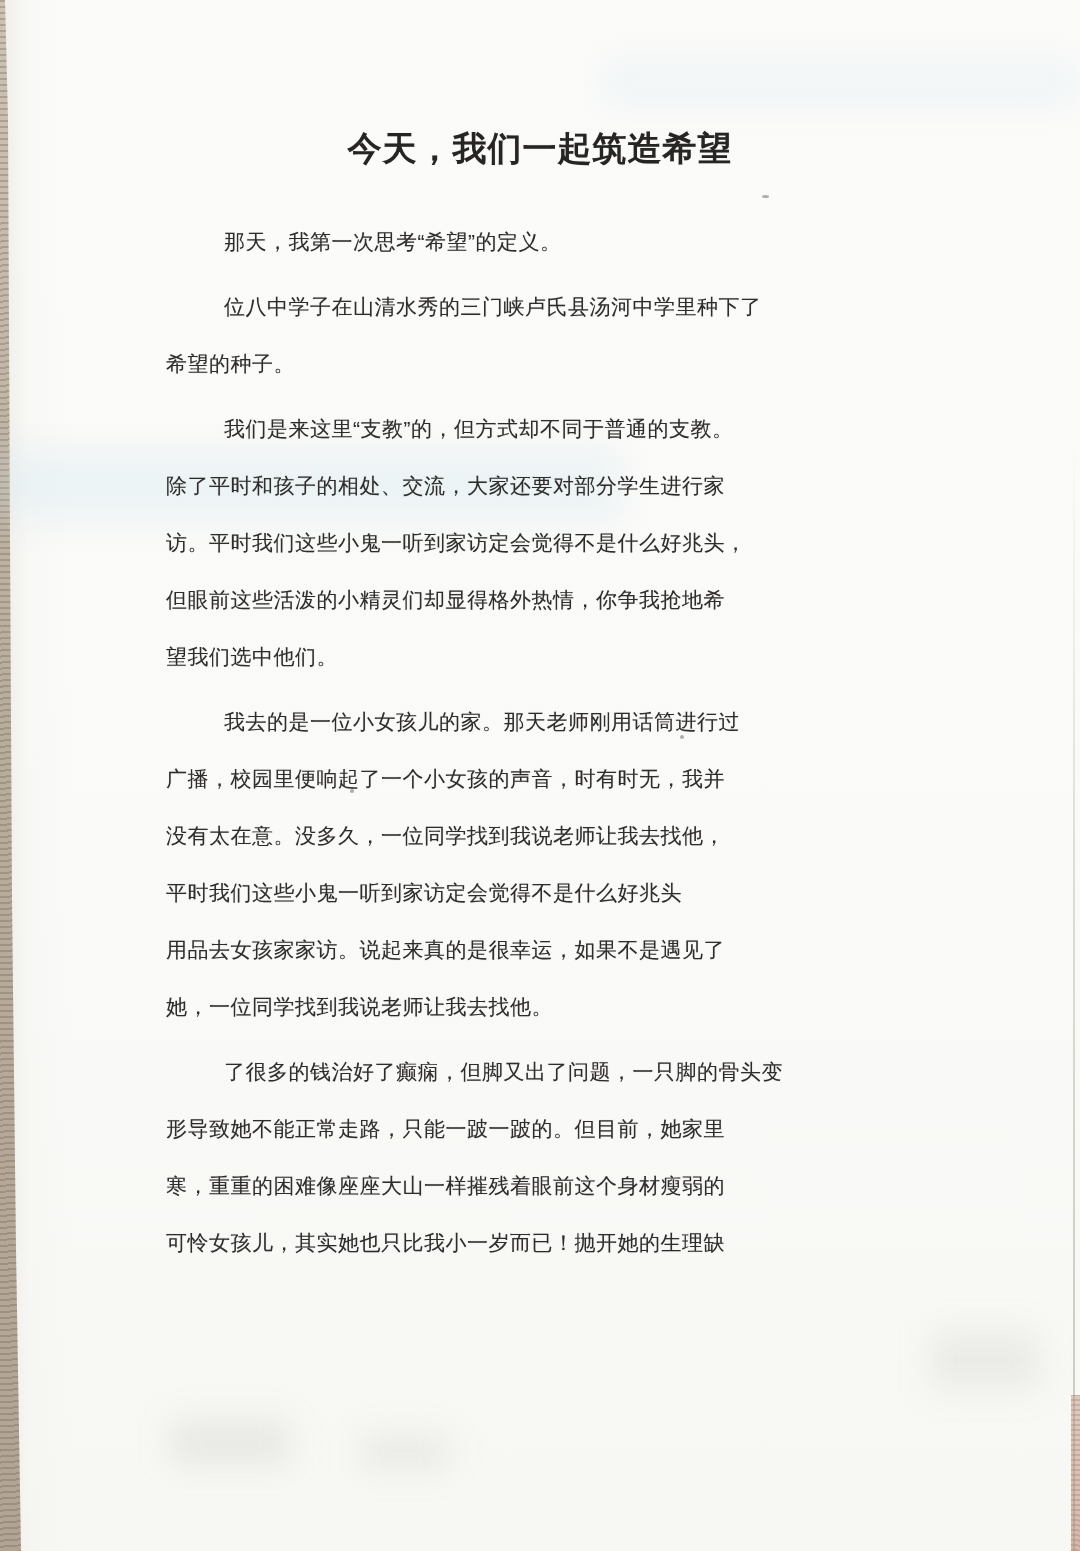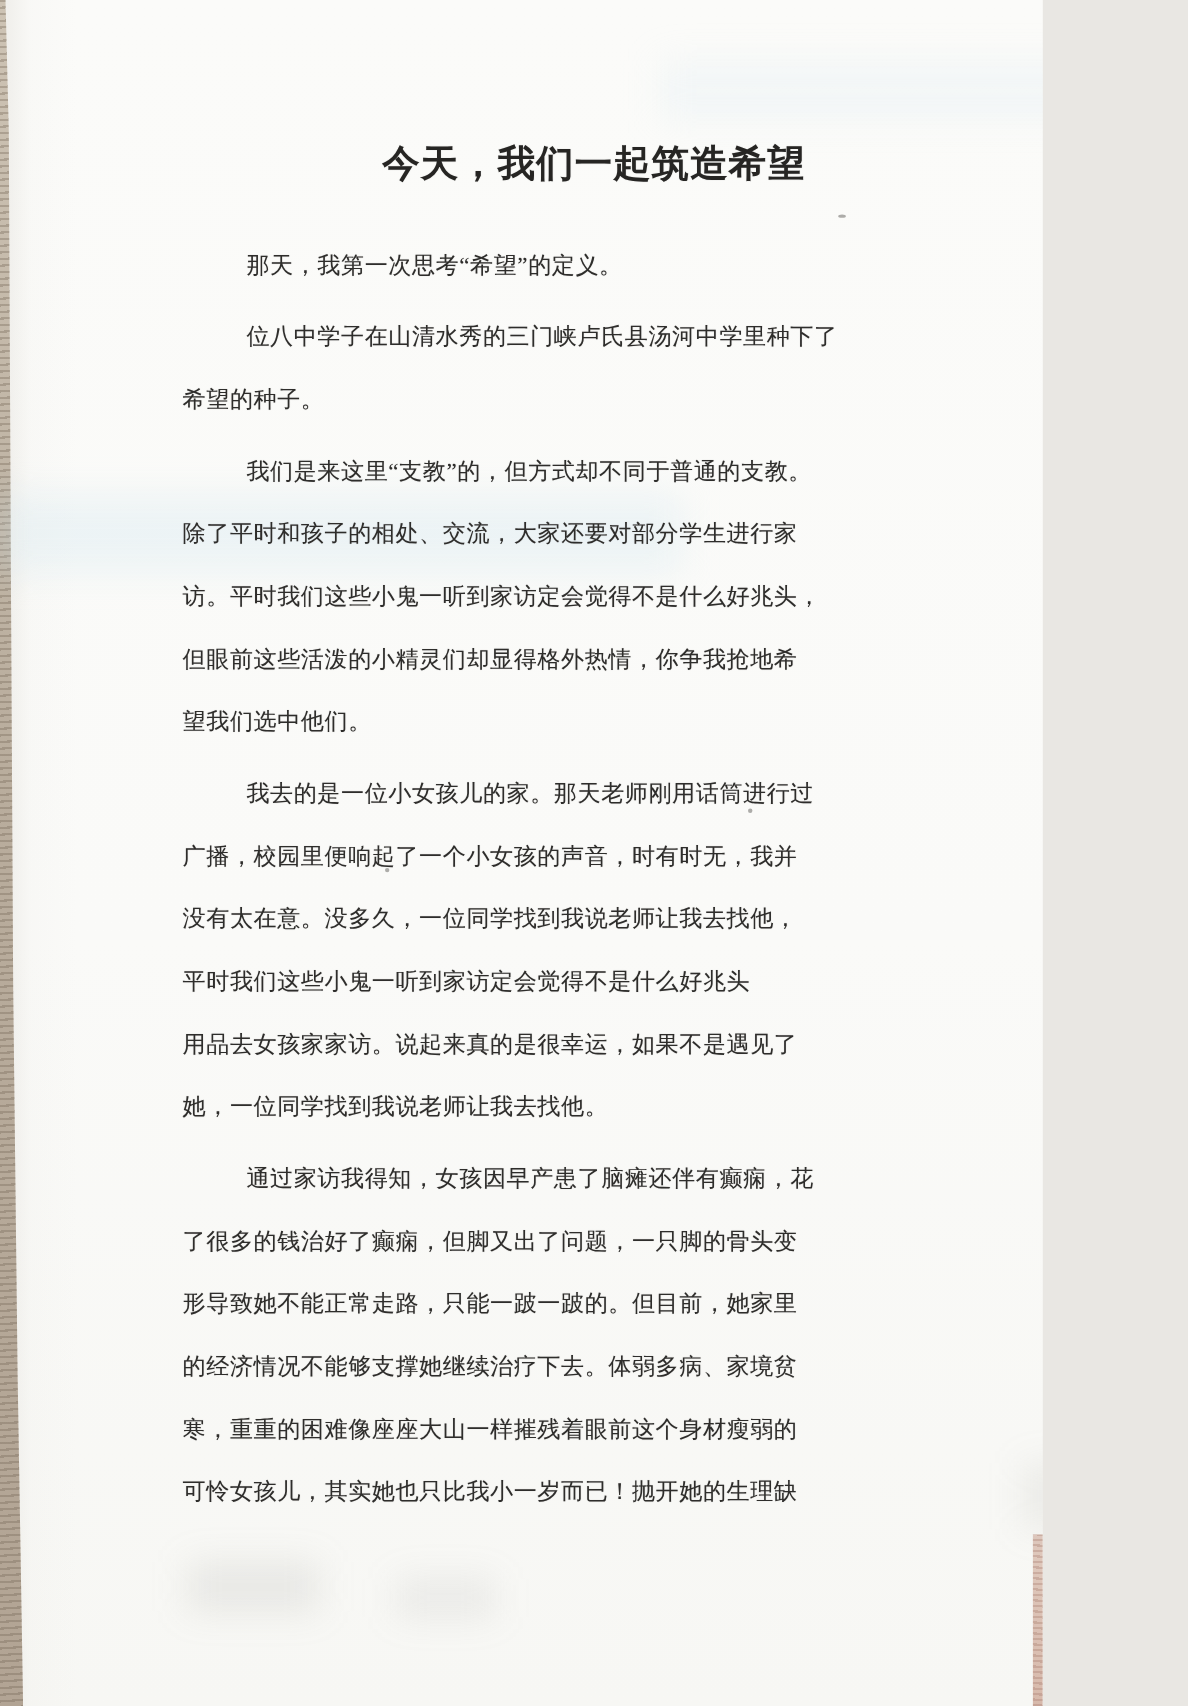--- a/index.html
+++ b/index.html
@@ -2,27 +2,27 @@
 <html><head>
 <meta charset="utf-8">
 <style>
   html, body {
     margin: 0;
     padding: 0;
     background: #e9e7e3;
   }
   .photo {
     position: relative;
-    width: 948px;
+    width: 1080px;
     height: 1551px;
     overflow: hidden;
     background:
       linear-gradient(90deg, rgba(190,184,172,0.22) 0px, rgba(230,228,222,0.10) 28px, rgba(255,255,255,0) 70px),
       linear-gradient(180deg, #fbfbf9 0%, #fafaf8 55%, #f7f7f4 100%);
-    font-family: Liberation Serif, serif;
+    font-family: Liberation Sans, sans-serif;
     color: #2e2d2b;
   }
   
   .edge-left {
     position: absolute;
     left: 0; top: 0;
     width: 24px; height: 1551px;
     background:
       repeating-linear-gradient(176deg, rgba(116,102,86,0.35) 0 2px, rgba(0,0,0,0) 2px 6px),
       linear-gradient(180deg, #cdc3b4 0%, #b9ad9d 45%, #b2a494 100%);
@@ -125,24 +125,22 @@
       </div>
       <div class="para">
         <div class="line">我去的是一位小女孩儿的家。那天老师刚用话筒进行过</div>
         <div class="line">广播，校园里便响起了一个小女孩的声音，时有时无，我并</div>
         <div class="line">没有太在意。没多久，一位同学找到我说老师让我去找他，</div>
         <div class="line">平时我们这些小鬼一听到家访定会觉得不是什么好兆头</div>
         <div class="line">用品去女孩家家访。说起来真的是很幸运，如果不是遇见了</div>
         <div class="line">她，一位同学找到我说老师让我去找他。</div>
       </div>
       <div class="para">
-        <div class="line">通过家访我得知，女孩因早产患了脑瘫还伴有癫痫，花</div>
         <div class="line">了很多的钱治好了癫痫，但脚又出了问题，一只脚的骨头变</div>
         <div class="line">形导致她不能正常走路，只能一跛一跛的。但目前，她家里</div>
-        <div class="line">的经济情况不能够支撑她继续治疗下去。体弱多病、家境贫</div>
         <div class="line">寒，重重的困难像座座大山一样摧残着眼前这个身材瘦弱的</div>
         <div class="line">可怜女孩儿，其实她也只比我小一岁而已！抛开她的生理缺</div>
       </div>
     </div>
 
   <div class="speck speck-1"></div>
   <div class="speck speck-2"></div>
   <div class="speck speck-3"></div>
 </div>
 

